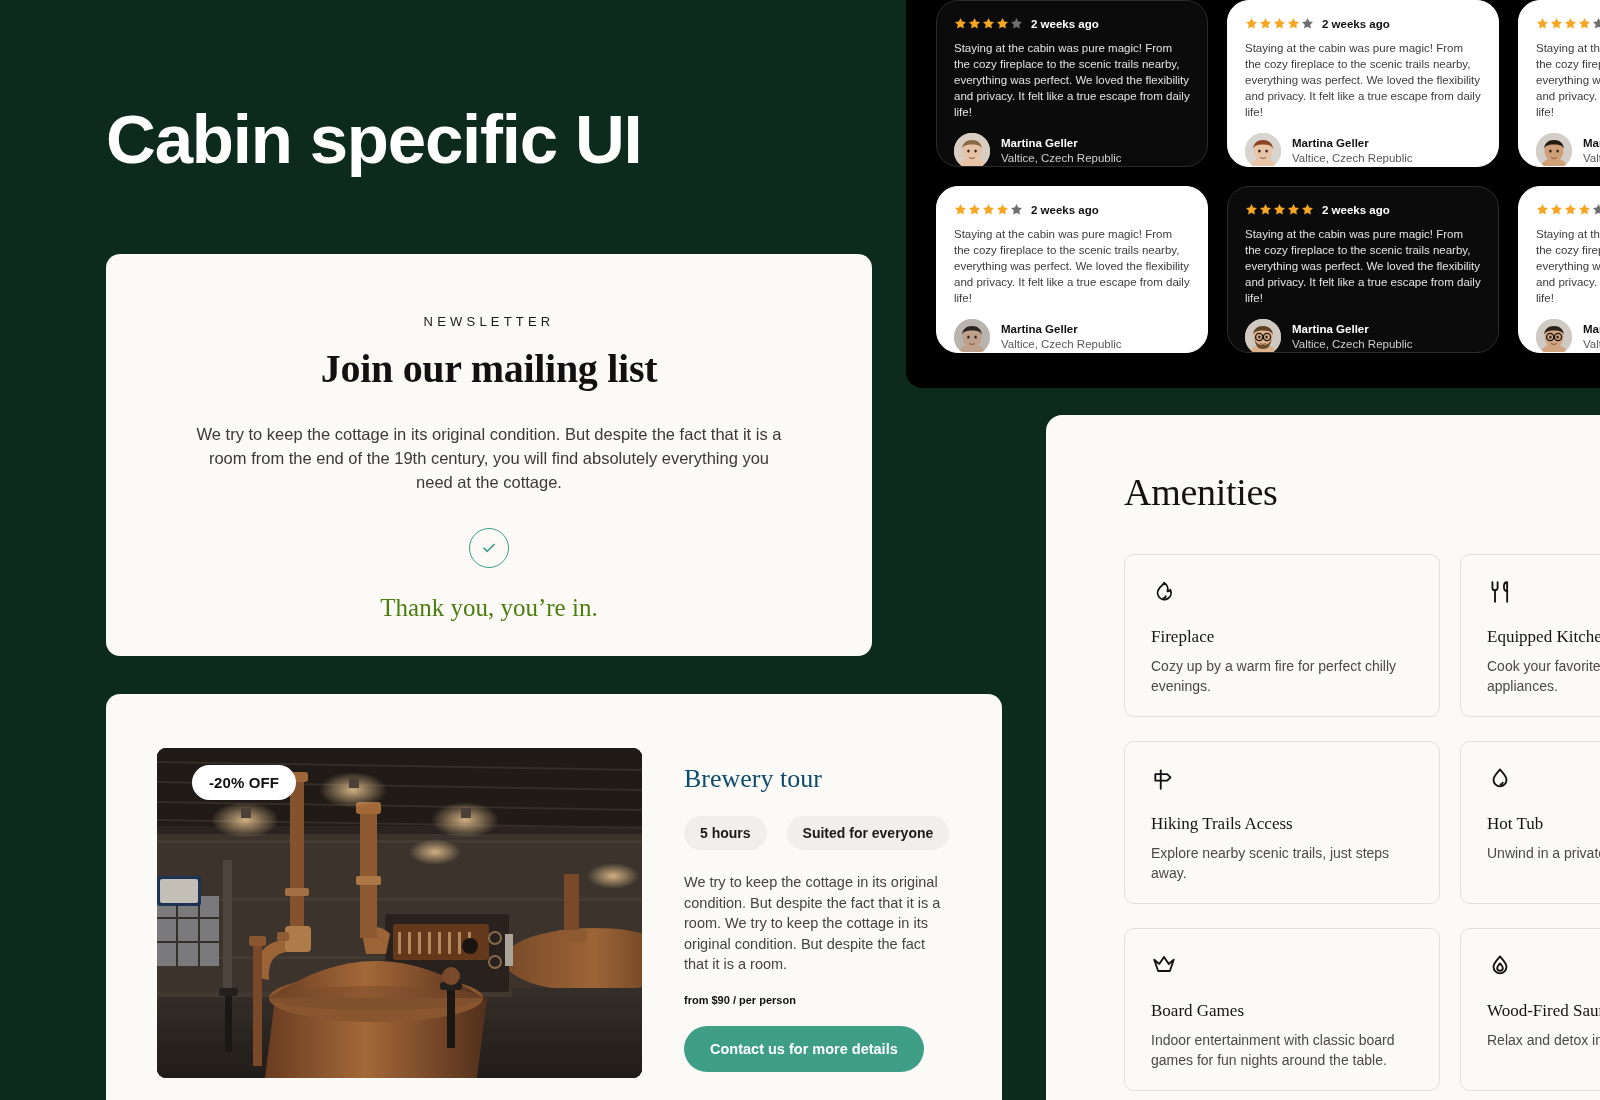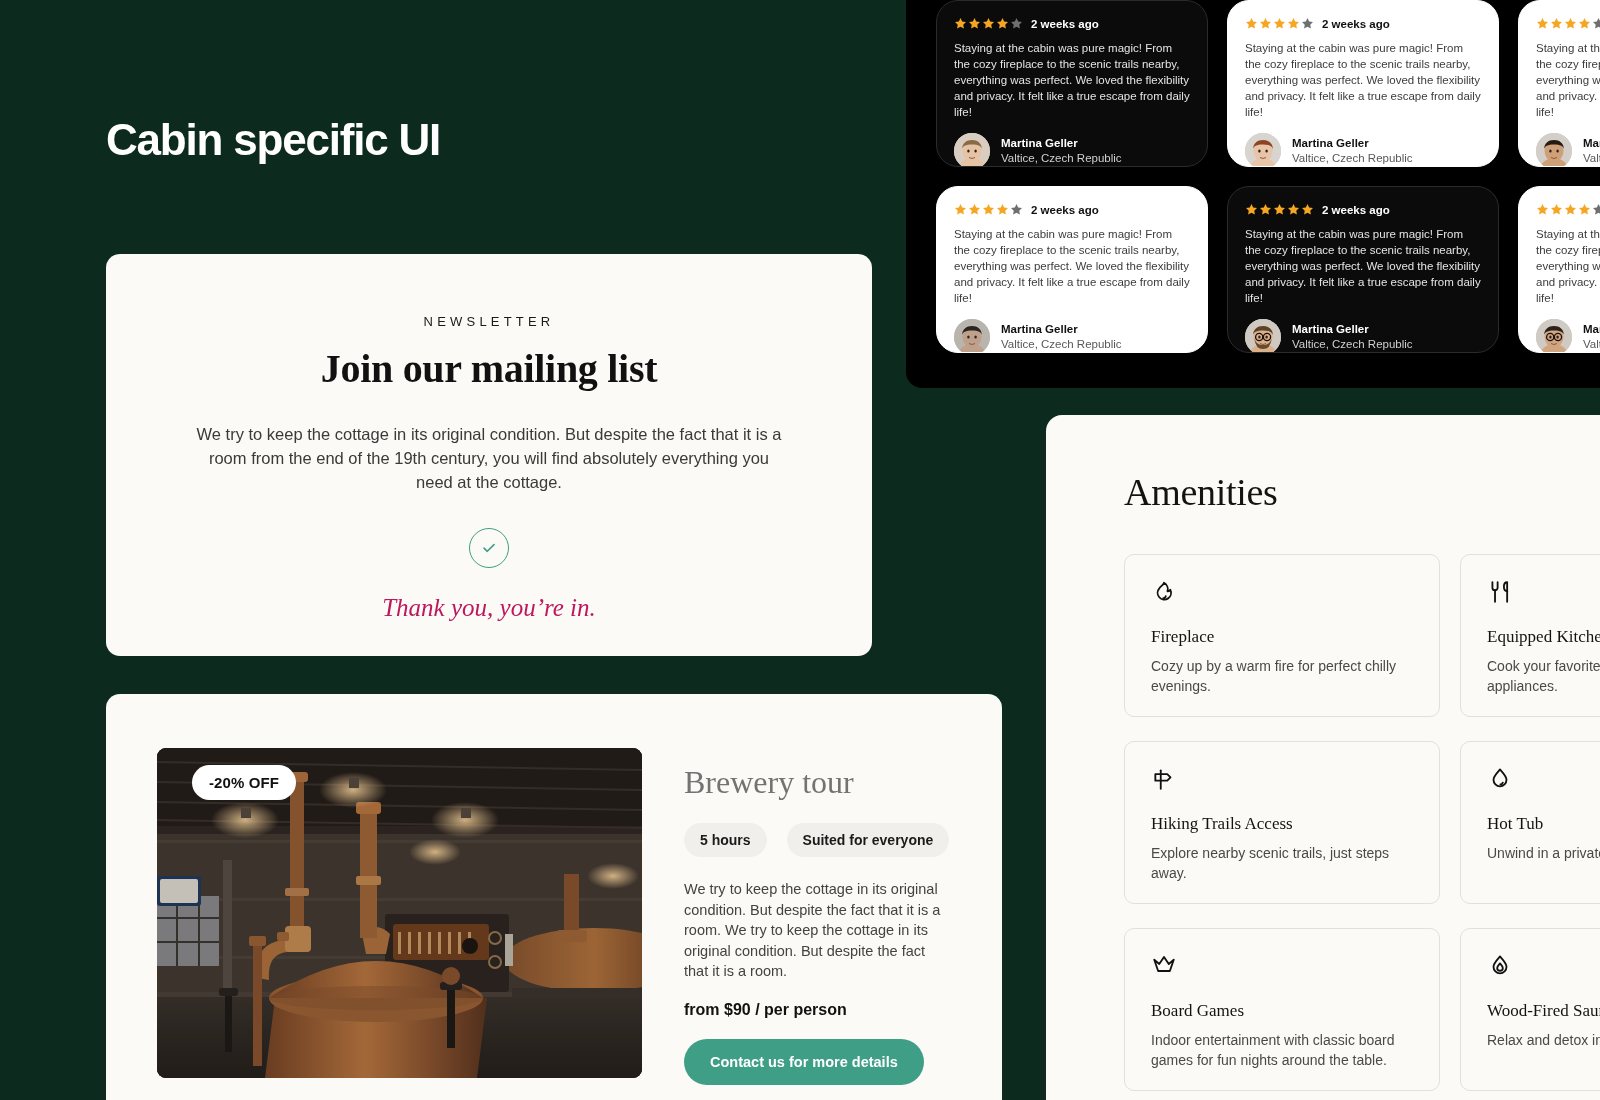--- a/index.html
+++ b/index.html
@@ -9,21 +9,21 @@
     font-family: "Liberation Sans", sans-serif;
   }
   body { background: #0d2a1e; position: relative; }
 
   .serif { font-family: "Liberation Serif", serif; }
 
   
   .page-title {
     position: absolute; left: 106px; top: 108px;
     color: #ffffff;
-    font-size: 44px; font-weight: bold; letter-spacing: -1.2px;
+    font-size: 69px; font-weight: bold; letter-spacing: -1.2px;
     line-height: 64px;
   }
 
   
   .newsletter-card {
     position: absolute; left: 106px; top: 254px;
     width: 766px; height: 402px;
     background: #fbfaf6; border-radius: 14px;
     padding: 60px 70px 0 70px;
     text-align: center;
@@ -41,21 +41,21 @@
     font-size: 16.5px; line-height: 24px; color: #3a3a3a;
   }
   .nl-check-wrap { margin-top: 34px; display: flex; justify-content: center; }
   .nl-check {
     width: 40px; height: 40px; border-radius: 50%;
     border: 1.6px solid #3f9e86;
     display: flex; align-items: center; justify-content: center;
   }
   .nl-check svg { display: block; }
   .nl-thanks {
-    margin-top: 26px; font-size: 25px; color: #be185d; font-weight: 400; font-style: italic;
+    margin-top: 26px; font-size: 25px; color: #4d7c0f; font-weight: 400;
   }
 
   
   .brewery-card {
     position: absolute; left: 106px; top: 694px;
     width: 896px; height: 420px;
     background: #fbfaf6; border-radius: 14px;
     padding: 54px 0 0 51px;
     display: flex; gap: 42px;
   }
@@ -69,32 +69,32 @@
   .brew-photo .scene { position: absolute; inset: 0; }
   .badge {
     position: absolute; left: 35px; top: 17px;
     background: #ffffff; color: #111;
     font-size: 15px; font-weight: bold;
     padding: 9px 17px; border-radius: 40px;
     letter-spacing: 0.1px;
     z-index: 5;
   }
   .brew-info { padding-top: 16px; width: 268px; }
-  .brew-title { font-size: 32px; color: #737373; font-weight: 400; }
+  .brew-title { font-size: 26px; color: #0c4a6e; font-weight: 400; }
   .chips { display: flex; gap: 20px; margin-top: 22px; }
   .chip {
     background: #f0efeb; border-radius: 30px;
     font-size: 14px; font-weight: bold; color: #1a1a1a;
     padding: 9px 16px; white-space: nowrap;
   }
   .brew-desc {
     margin-top: 22px; font-size: 14.5px; line-height: 20.5px; color: #44443f;
   }
   .brew-price {
-    margin-top: 19px; font-size: 16px; font-weight: bold; color: #111;
+    margin-top: 19px; font-size: 11px; font-weight: bold; color: #111;
   }
   .brew-btn {
     margin-top: 20px;
     display: inline-block;
     background: #3f9e86; color: #ffffff;
     border: none; border-radius: 30px;
     font-size: 14.5px; font-weight: bold;
     padding: 15px 26px;
     font-family: "Liberation Sans", sans-serif;
     cursor: pointer;

